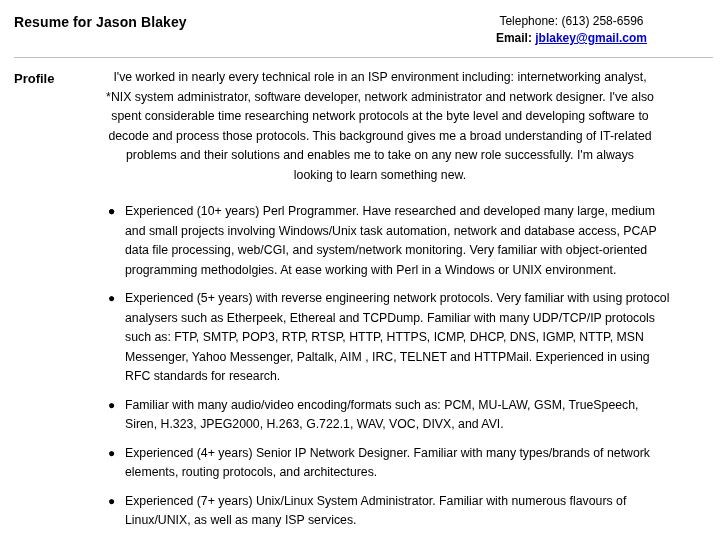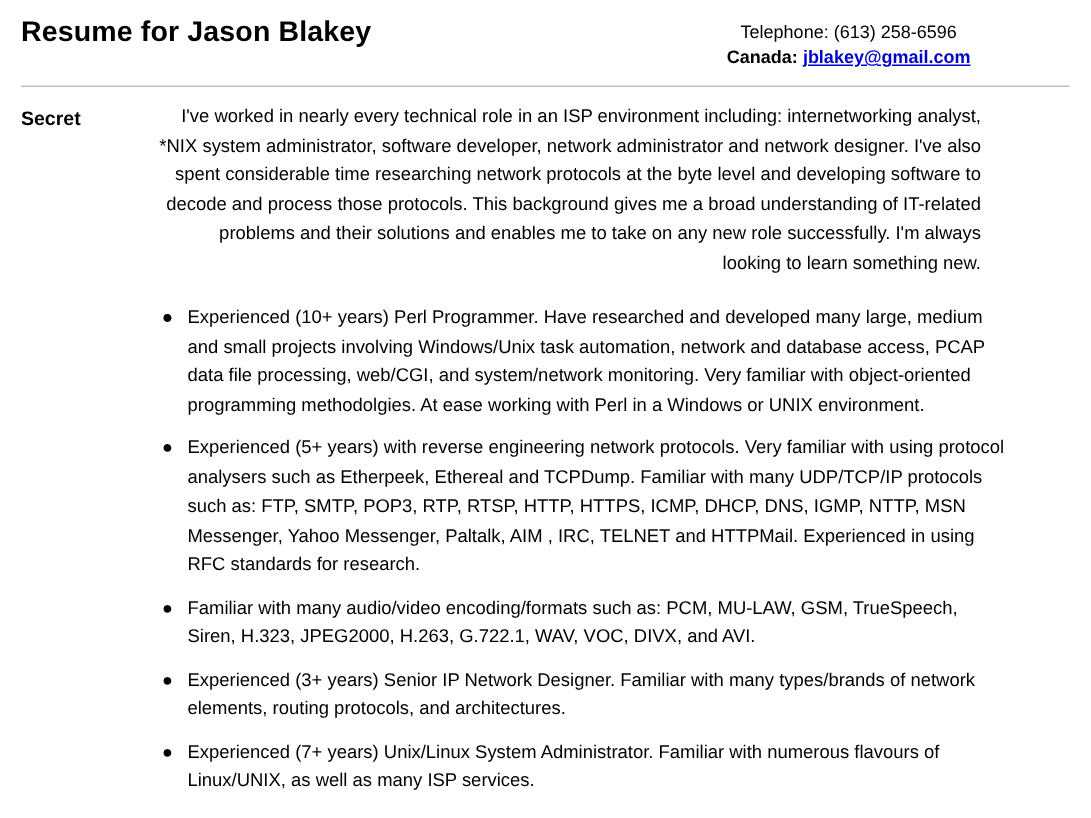--- a/index.html
+++ b/index.html
@@ -21,21 +21,21 @@
     padding: 0;
     box-sizing: border-box;
   }
   .header {
     display: flex;
     align-items: flex-start;
     justify-content: space-between;
     padding: 13px 80px 0 14px;
   }
   .doc-title {
-    font-size: 19px;
+    font-size: 14px;
     font-weight: bold;
     letter-spacing: 0.1px;
     line-height: 16px;
     margin: 0;
     padding-top: 1px;
   }
   .contact {
     text-align: right;
     font-size: 12px;
     line-height: 17px;
@@ -77,21 +77,21 @@
   }
   .section-body {
     flex: 1 1 auto;
     padding-top: 10px;
     padding-right: 0;
   }
   .para {
     font-size: 12.3px;
     line-height: 19.5px;
     margin: 0;
-    text-align: right;
+    text-align: center;
     max-width: 548px;
   }
   .bullets {
     list-style: none;
     margin: 0;
     padding: 0;
   }
   .bullets li {
     position: relative;
     font-size: 12.3px;
@@ -117,31 +117,31 @@
 </head>
 <body>
 
 <div class="page">
 
   <div class="header">
     <h1 class="doc-title">Resume for Jason Blakey</h1>
     <div class="contact">
       <div class="phone">Telephone: (613) 258-6596</div>
       <div class="email-row">
-        <span>Canada:</span>
+        <span>Email:</span>
         <a class="email-link" href="#">jblakey@gmail.com</a>
       </div>
     </div>
   </div>
 
   <hr class="rule">
 
   <div class="section">
     <div class="section-label">
-      <span class="label-line">Secret</span>
+      <span class="label-line">Profile</span>
     </div>
     <div class="section-body">
       <p class="para">I've worked in nearly every technical role in an ISP environment including: internetworking analyst, *NIX system administrator, software developer, network administrator and network designer. I've also spent considerable time researching network protocols at the byte level and developing software to decode and process those protocols. This background gives me a broad understanding of IT-related problems and their solutions and enables me to take on any new role successfully. I'm always looking to learn something new.</p>
     </div>
   </div>
 
   <div class="section">
     <div class="section-label">
     </div>
     <div class="section-body skills-body">
@@ -156,21 +156,21 @@
         <li>
           <span class="dot">●</span>
           <span>Experienced (5+ years) with reverse engineering network protocols. Very familiar with using protocol analysers such as Etherpeek, Ethereal and TCPDump. Familiar with many UDP/TCP/IP protocols such as: FTP, SMTP, POP3, RTP, RTSP, HTTP, HTTPS, ICMP, DHCP, DNS, IGMP, NTTP, MSN Messenger, Yahoo Messenger, Paltalk, AIM , IRC, TELNET and HTTPMail. Experienced in using RFC standards for research.</span>
         </li>
         <li>
           <span class="dot">●</span>
           <span>Familiar with many audio/video encoding/formats such as: PCM, MU-LAW, GSM, TrueSpeech, Siren, H.323, JPEG2000, H.263, G.722.1, WAV, VOC, DIVX, and AVI.</span>
         </li>
         <li>
           <span class="dot">●</span>
-          <span>Experienced (3+ years) Senior IP Network Designer. Familiar with many types/brands of network elements, routing protocols, and architectures.</span>
+          <span>Experienced (4+ years) Senior IP Network Designer. Familiar with many types/brands of network elements, routing protocols, and architectures.</span>
         </li>
         <li>
           <span class="dot">●</span>
           <span>Experienced (7+ years) Unix/Linux System Administrator. Familiar with numerous flavours of Linux/UNIX, as well as many ISP services.</span>
         </li>
 
       </ul>
     </div>
   </div>
 

